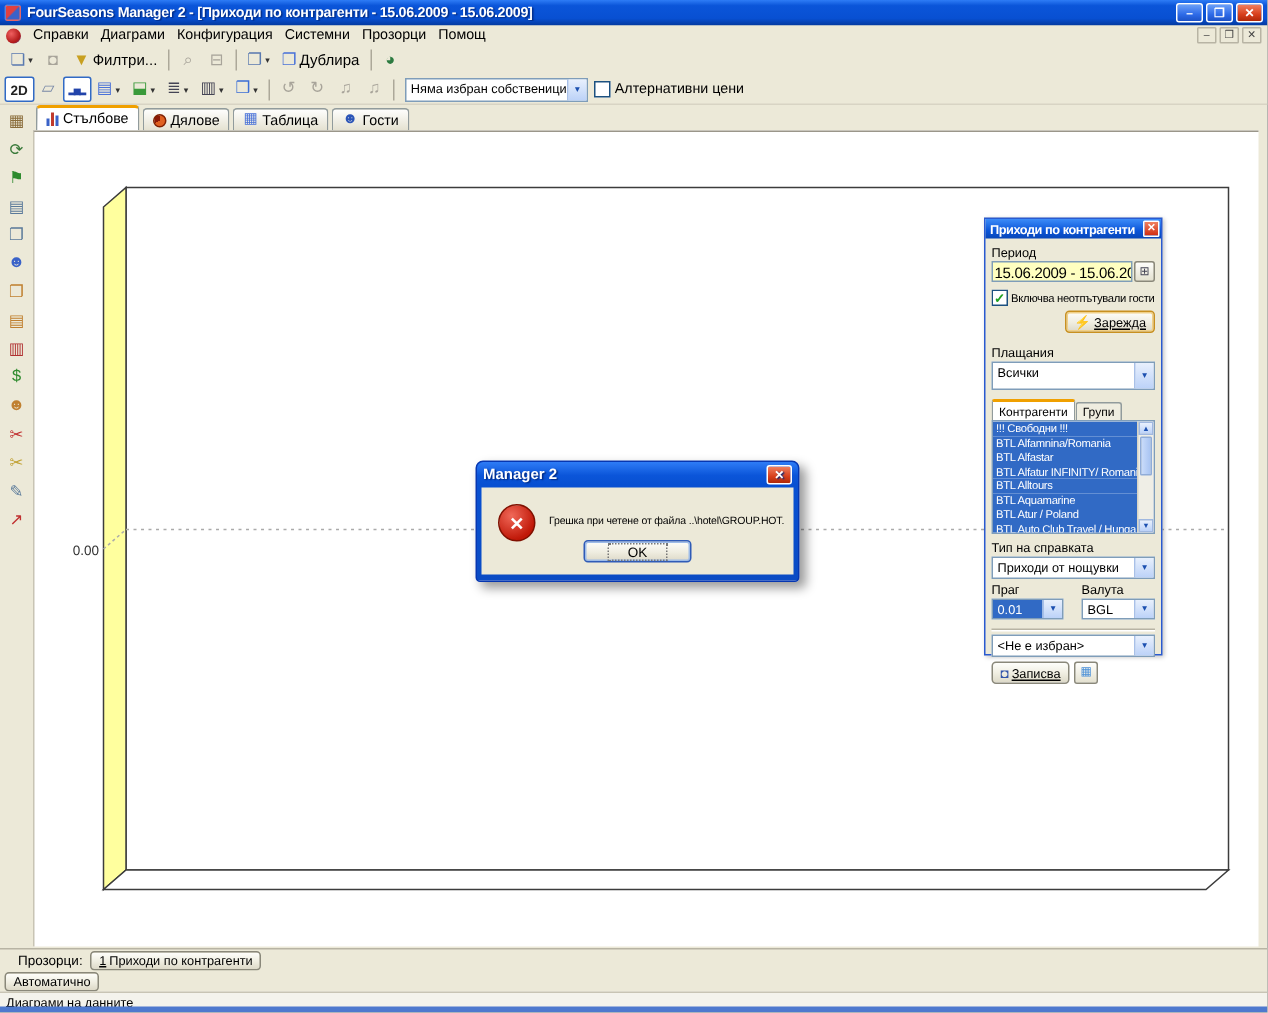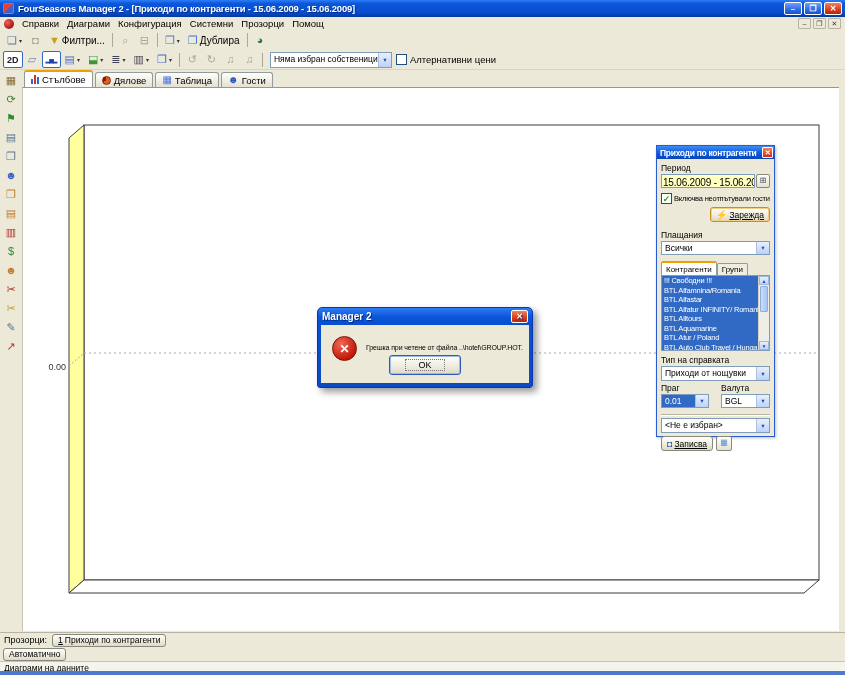--- a/index.html
+++ b/index.html
@@ -131,26 +131,26 @@
   .dlg-title { height:17px; display:flex; align-items:center; color:#fff; font-weight:bold;
     font-size:10px; text-shadow:1px 1px 1px #00287E; padding:0 1px; }
   .dlg-close { margin-left:auto; width:17px; height:13px; background:linear-gradient(#F08060,#D8401C 60%,#B02808);
     border:1px solid #fff; border-radius:2px; color:#fff; font-size:8px; line-height:11px;
     text-align:center; font-weight:bold; }
   .dlg-content { background:#ECE9D8; height:58px; position:relative; }
   .err-icon { position:absolute; left:11px; top:11px; width:25px; height:25px; border-radius:50%;
     background:radial-gradient(circle at 35% 30%,#F06858,#C01808 72%); color:#fff; font-weight:bold;
     font-size:12px; display:flex; align-items:center; justify-content:center; border:1px solid #801000; }
   .dlg-msg { position:absolute; left:45px; top:19px; font-size:7px; letter-spacing:-0.1px; white-space:nowrap; }
-  .dlg-ok { position:absolute; left:50%; transform:translateX(-50%); bottom:8px; width:72px; height:20px;
+  .dlg-ok { position:absolute; left:50%; transform:translateX(-50%); bottom:8px; width:72px; height:15px;
     border-color:#2F5BB7; box-shadow:inset 0 0 0 1px #9EBCE8; font-size:9px; }
   .dlg-ok i { border:1px dotted #777; padding:0 12px; font-style:normal; }
   
   .windows-row { position:absolute; left:0; top:632px; width:845px; height:15px; background:#ECE9D8;
-    border-top:1px solid #B8B4A4; display:flex; align-items:center; gap:5px; padding-left:4px; font-size:9px; }
+    border-top:1px solid #B8B4A4; display:flex; align-items:center; gap:5px; padding-left:12px; font-size:9px; }
   .win-btn { height:13px; font-size:8.5px; }
   .auto-row { position:absolute; left:0; top:647px; width:845px; height:14px; background:#ECE9D8;
     display:flex; align-items:center; padding-left:3px; }
   .auto-btn { height:13px; font-size:8.5px; }
   .statusbar { position:absolute; left:0; top:661px; width:845px; height:14px; background:#F4F3EC;
     border-top:1px solid #C8C4B4; font-size:8.5px; padding:1px 0 0 4px; }
   .status-blue { position:absolute; left:0; top:671px; width:845px; height:4px; background:#4E79CE; }
 </style>
 </head>
 <body>
@@ -387,21 +387,21 @@
         <span class="xcheck">✓</span>
         <span class="t">Включва неотпътували гости</span>
       </div>
       <div class="load-row">
         <span class="xpbtn gold load-btn">
           <span class="bolt">⚡</span>
           <span class="u">Зарежда</span>
         </span>
       </div>
       <div class="plabel" style="margin-top:8px">Плащания</div>
-      <span class="combo" style="height:14px">
+      <span class="combo" style="height:19px">
         <span class="val">Всички</span>
         <span class="arr">▼</span>
       </span>
       <div class="ptabs">
         <span class="ptab active">Контрагенти</span>
         <span class="ptab">Групи</span>
       </div>
       <div class="listbox">
         <div class="list-items">
 

